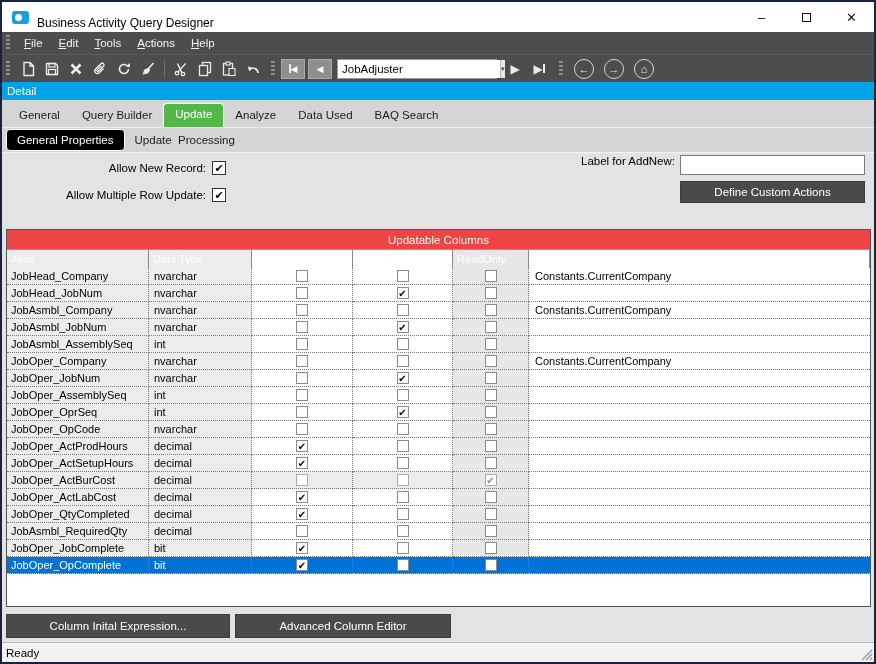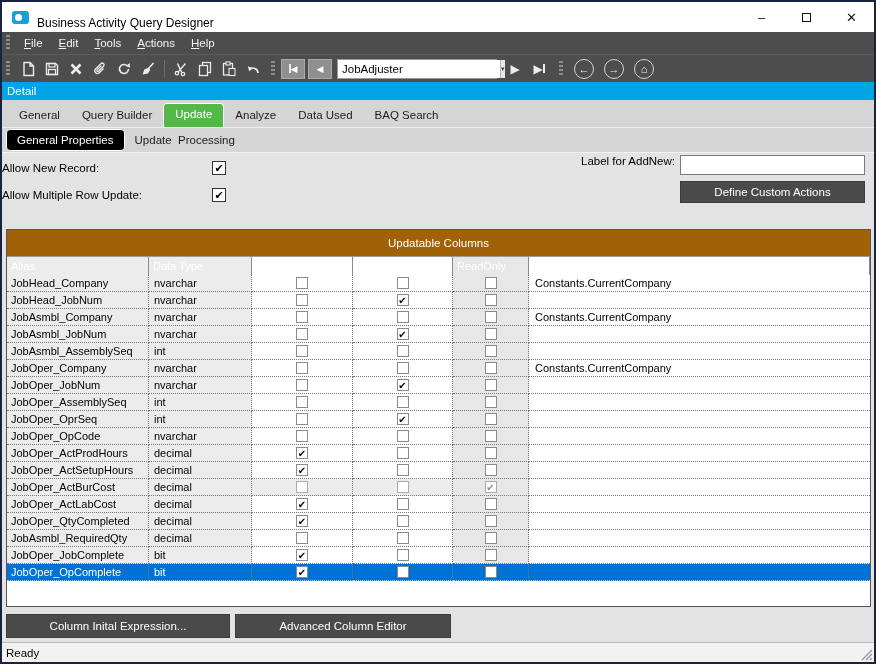--- a/index.html
+++ b/index.html
@@ -53,37 +53,37 @@
                  align-items:center; flex:0 0 auto; padding-left:4px; }
   .subtab { font-size:11.5px; color:#1c1c1c; padding:4px 10px; white-space:pre; }
   .subtab.active { background:#000000; color:#FFF; border:1px solid #FFF; border-radius:4px; }
 
   
   .content { flex:1; background:#E3E3E3; border-top:1px solid #F2F2F2; display:flex;
              flex-direction:column; overflow:hidden; }
   .section-title { font-size:11.5px; font-weight:bold; color:#000; padding:3px 0 2px 4px; }
   .settings { position:relative; height:74px; flex:0 0 auto; }
   .chk-row { display:flex; align-items:center; margin-top:8px; }
-  .chk-row .lbl { width:210px; font-size:11.5px; color:#000; padding-right:6px; }
+  .chk-row .lbl { width:210px; text-align:right; font-size:11.5px; color:#000; padding-right:6px; }
   .cbox { width:14px; height:14px; background:#FFF; border:1px solid #333; display:inline-flex;
           align-items:center; justify-content:center; font-size:11px; color:#000; }
   .cbox.checked::after { content:"\2714"; }
   .right-col { position:absolute; right:9px; top:0; width:300px; }
   .addnew-row { display:flex; align-items:flex-start; justify-content:flex-end; margin-top:2px; }
   .addnew-row .lbl { font-size:11.5px; color:#000; padding-right:5px; }
   .addnew-row input { width:185px; height:20px; border:1px solid #7a7a7a; font-size:11.5px;
                       padding:0 3px; font-family:"Liberation Sans", sans-serif; }
   .dark-btn { background:#4A4A4A; color:#FFF; border:1px solid #3c3c3c; font-size:11.5px;
               font-family:Liberation Sans, sans-serif; text-align:center; }
   .dca-btn { display:block; width:185px; height:22px; margin:6px 0 0 auto; line-height:20px; }
 
   
   .grid { margin:2px 0 0 4px; width:865px; border:1px solid #555; background:#FFF; display:flex;
           flex-direction:column; flex:0 0 auto; height:378px; }
-  .grid-title { height:27px; background:#a16207; color:#FFF; font-size:11.5px; display:flex;
+  .grid-title { height:20px; background:#ef4444; color:#FFF; font-size:11.5px; display:flex;
                 align-items:center; justify-content:center; border-bottom:1px solid #9a9a9a; }
   .grid-head { height:18px; background:#555555; color:#FFF; display:flex; font-size:11px;
                flex:0 0 auto; }
   .grid-head .hc { display:flex; align-items:center; padding-left:4px; border-right:1px solid #8a8a8a; }
   .hcb { width:10px; height:10px; border:1.5px solid #FFF; margin-right:4px; display:inline-block; }
   .grid-row { display:flex; height:17px; flex:0 0 auto; font-size:11px; color:#000; }
   .cell { border-right:1px dotted #777; border-bottom:1px dotted #777; display:flex;
           align-items:center; overflow:hidden; white-space:nowrap; }
   .c-alias  { width:142px; background:#ECECEC; padding-left:4px; }
   .c-type   { width:103px; background:#ECECEC; padding-left:5px; }

